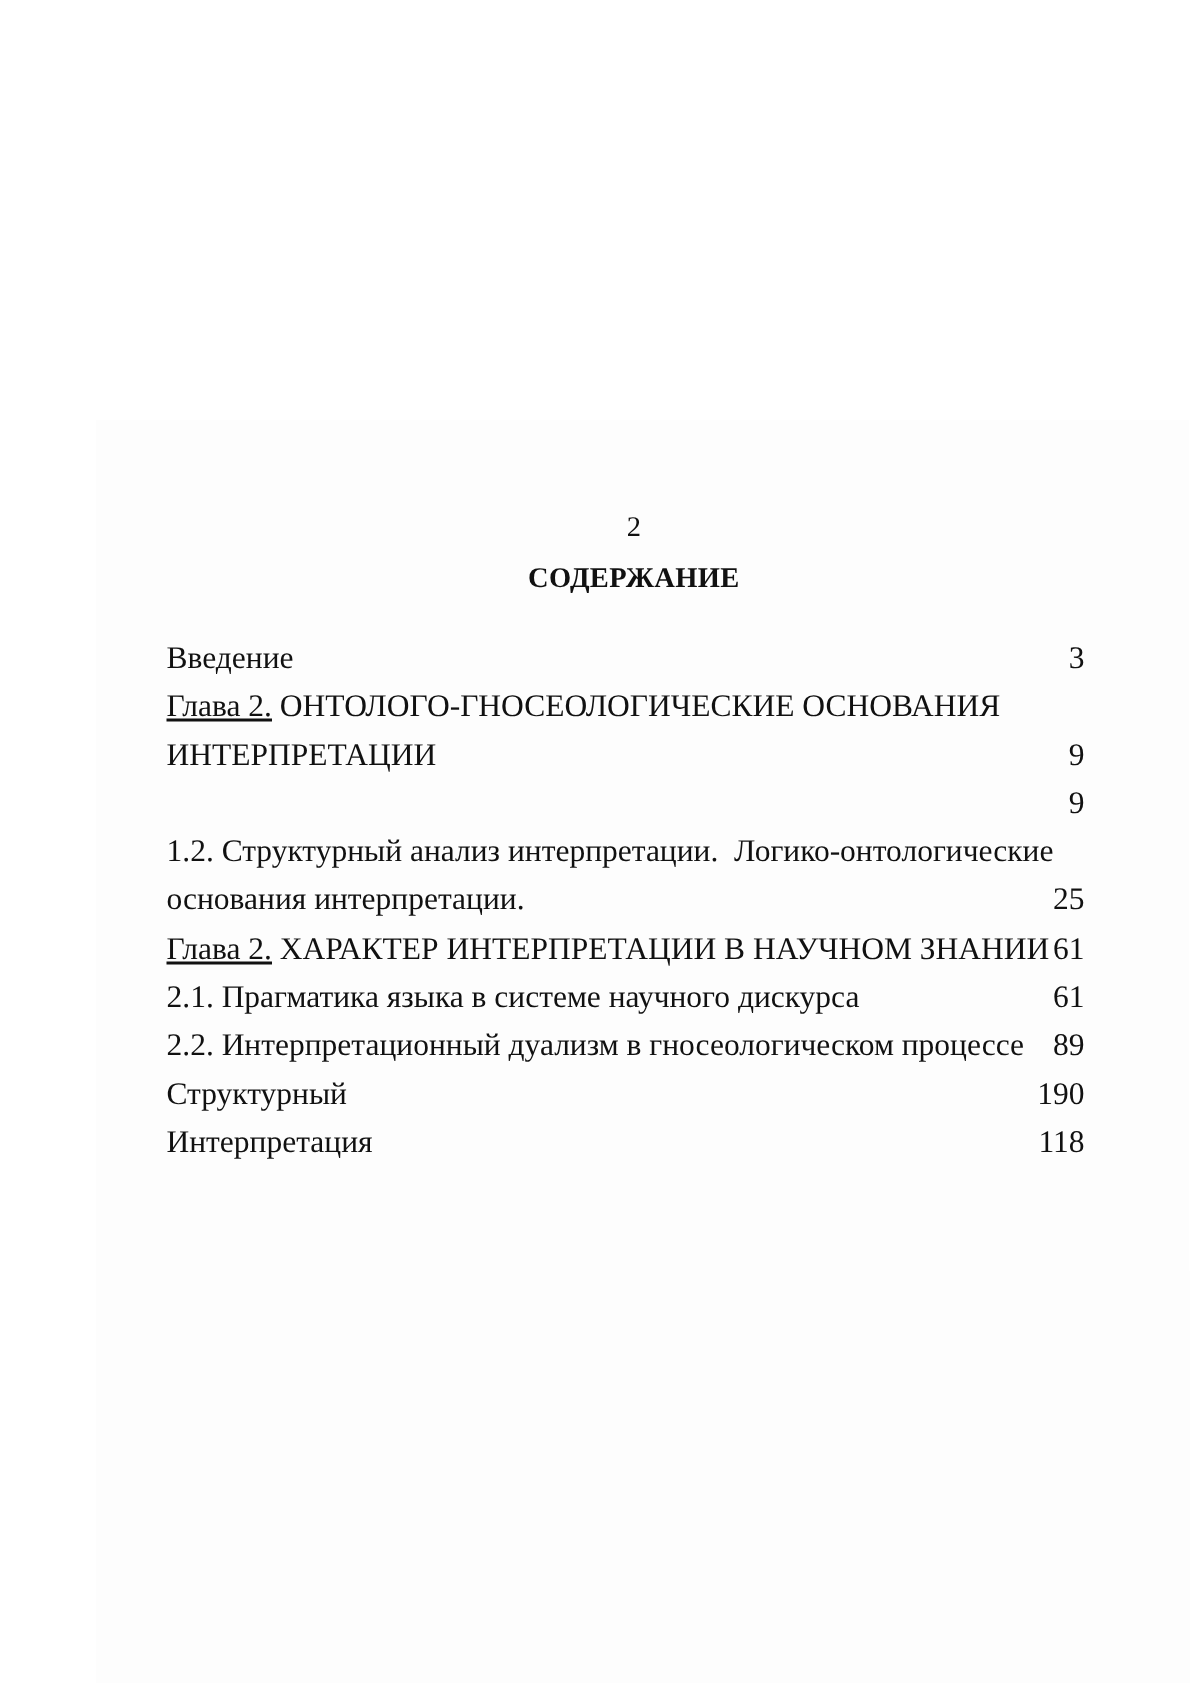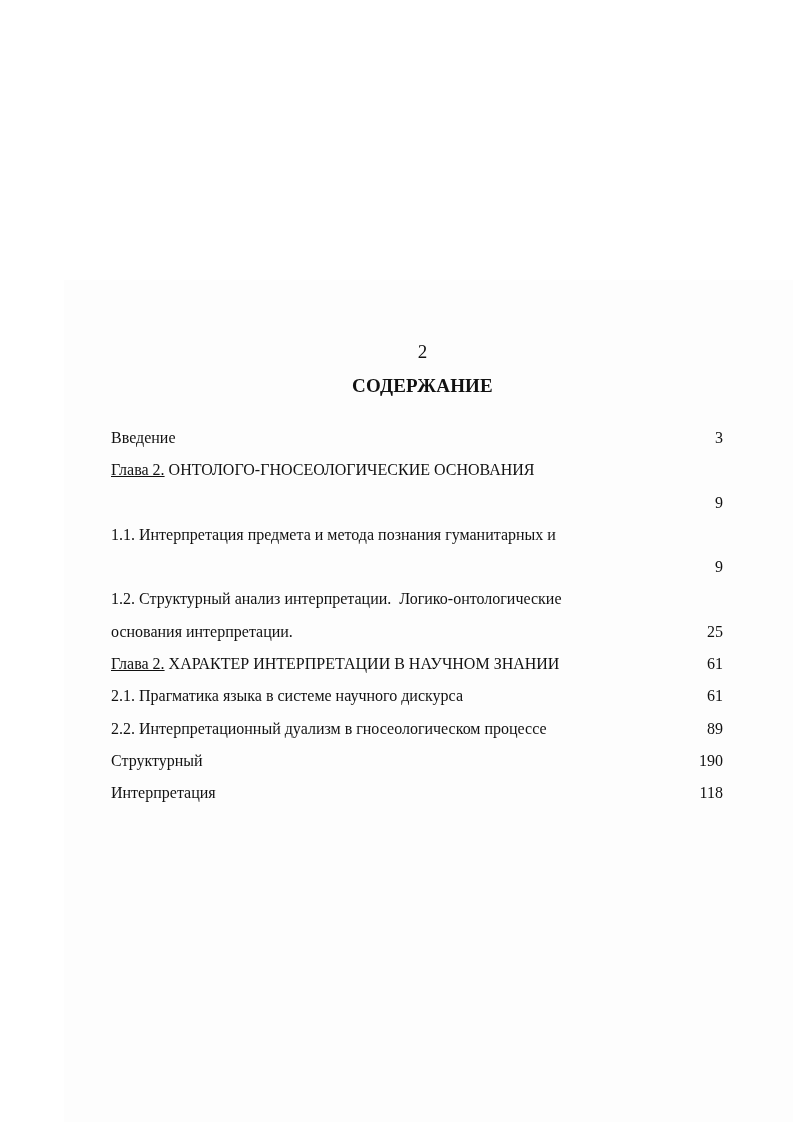--- a/index.html
+++ b/index.html
@@ -44,21 +44,21 @@
     .toc {
       position: absolute;
       left: 111px;
       top: 425px;
       width: 612px;
     }
     .toc-line {
       position: relative;
       height: 32.3px;
       line-height: 26px;
-      font-size: 16px;
+      font-size: 21px;
       white-space: nowrap;
     }
     .toc-line .text {
       position: absolute;
       left: 0;
     }
     .toc-line .page {
       position: absolute;
       right: 0;
       text-align: right;
@@ -78,25 +78,22 @@
 <div class="toc">
   <div class="toc-line">
     <span class="text"><span class="chapter-label"></span><span>Введение</span></span>
     <span class="page">3</span>
   </div>
   <div class="toc-line">
     <span class="text"><span class="chapter-label">Глава 2.</span><span> ОНТОЛОГО-ГНОСЕОЛОГИЧЕСКИЕ ОСНОВАНИЯ</span></span>
     <span class="page"></span>
   </div>
   <div class="toc-line">
+    <span class="text"><span class="chapter-label"></span><span>ИНТЕРПРЕТАЦИИ</span></span>
     <span class="page">9</span>
-  </div>
-  <div class="toc-line">
-    <span class="text"><span class="chapter-label"></span><span>1.1. Интерпретация предмета и метода познания гуманитарных и</span></span>
-    <span class="page"></span>
   </div>
   <div class="toc-line">
     <span class="page">9</span>
   </div>
   <div class="toc-line">
     <span class="text"><span class="chapter-label"></span><span style="white-space:pre">1.2. Структурный анализ интерпретации.  Логико-онтологические</span></span>
     <span class="page"></span>
   </div>
   <div class="toc-line">
     <span class="text"><span class="chapter-label"></span><span>основания интерпретации.</span></span>

